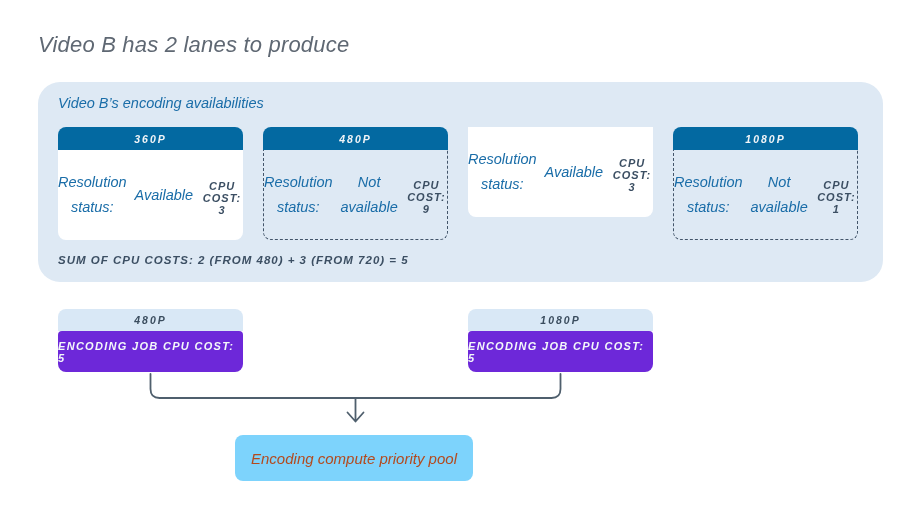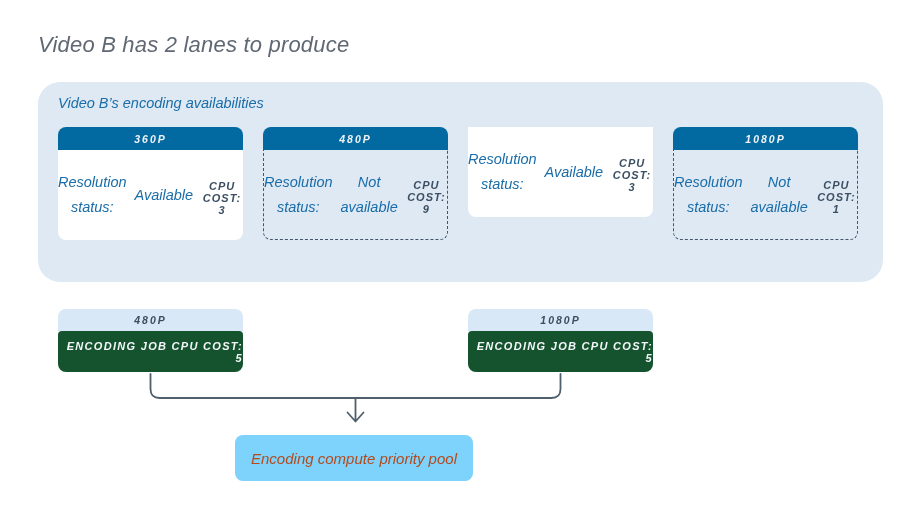--- a/index.html
+++ b/index.html
@@ -113,30 +113,30 @@
     border-radius: 8px 8px 0 0;
     color: #3a4c5e;
     font-size: 10.5px;
     font-weight: bold;
     letter-spacing: 2px;
     text-align: center;
     line-height: 23px;
   }
   .lane-body {
     height: 41px;
-    background: #14532d;
+    background: #6d28d9;
     border-radius: 4px 4px 8px 8px;
     color: #f3f7fa;
     font-size: 11px;
     font-weight: bold;
     letter-spacing: 1.3px;
     display: flex;
     align-items: center;
     justify-content: center;
-    text-align: right;
+    text-align: left;
   }
 
   
   .connector-svg {
     position: absolute;
     left: 0;
     top: 0;
     width: 915px;
     height: 515px;
     pointer-events: none;
@@ -202,20 +202,21 @@
         <div class="card-header">1080P</div>
         <div class="card-body not-available">
           <div class="status-line">Resolution status:</div>
           <div class="status-line">Not available</div>
           <div class="cpu-cost">CPU COST: 1</div>
         </div>
       </div>
 
     </div>
 
+    <div class="sum-line">SUM OF CPU COSTS: 2 (FROM 480) + 3 (FROM 720) = 5</div>
   </div>
 
   <div class="lane-card lane-0">
     <div class="lane-header">480P</div>
     <div class="lane-body">ENCODING JOB CPU COST: 5</div>
   </div>
 
   <div class="lane-card lane-1">
     <div class="lane-header">1080P</div>
     <div class="lane-body">ENCODING JOB CPU COST: 5</div>

